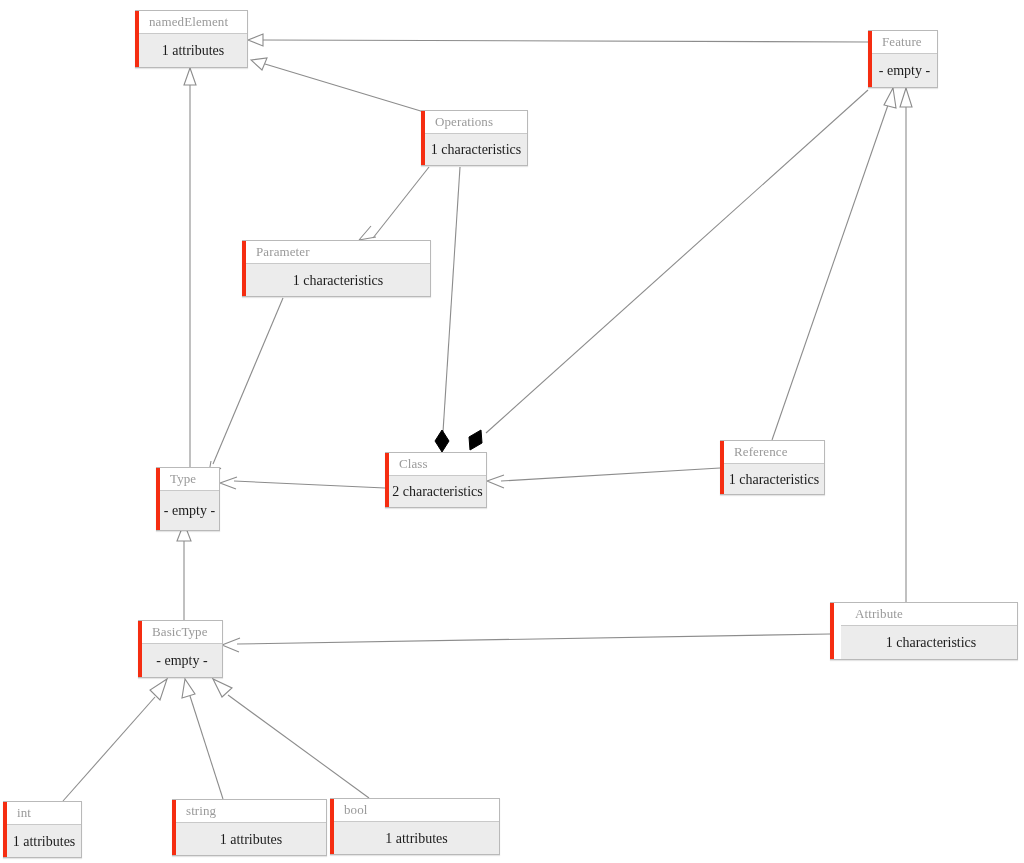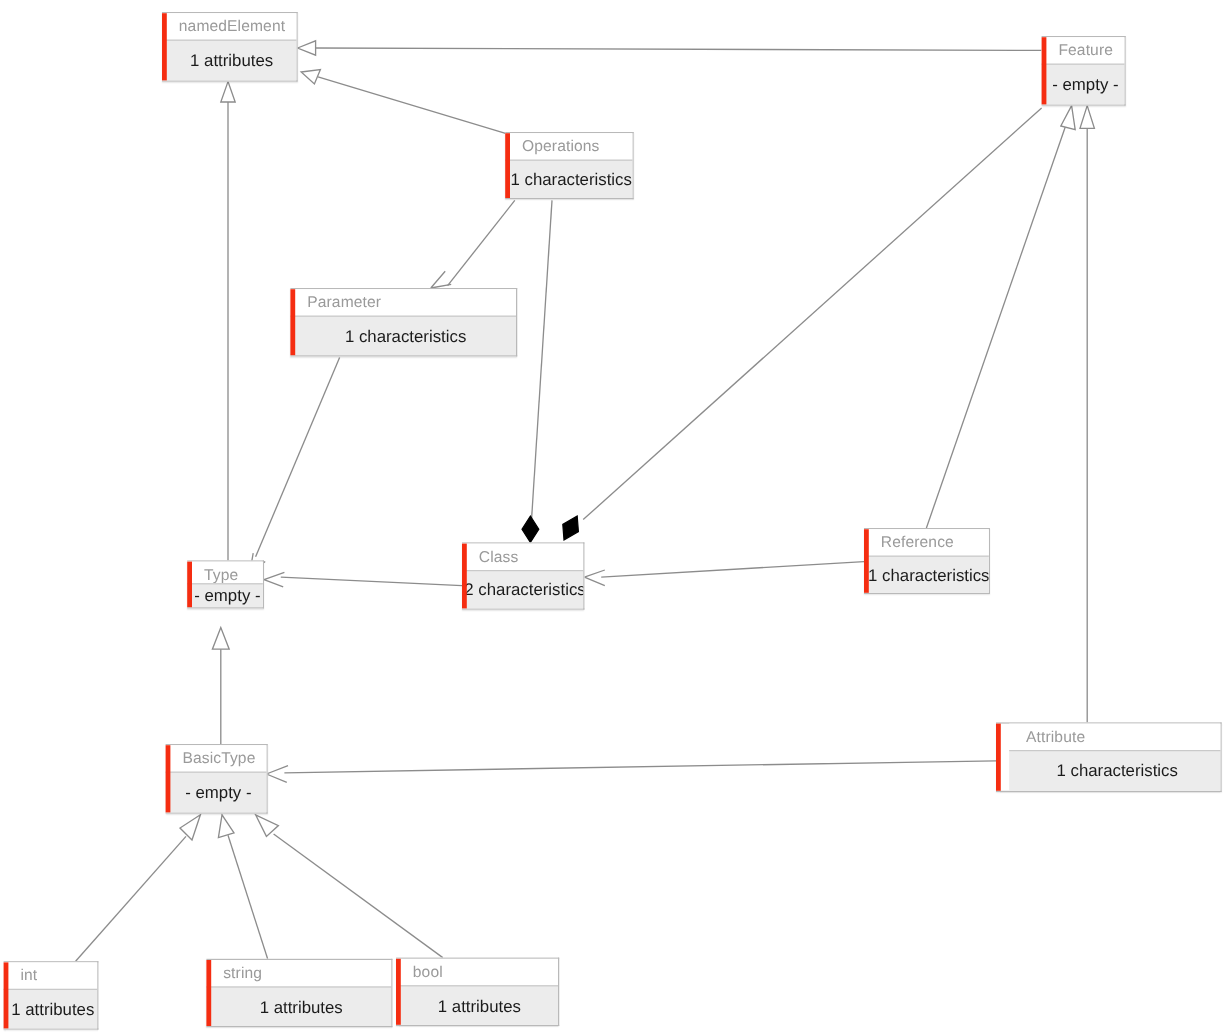--- a/index.html
+++ b/index.html
@@ -30,20 +30,21 @@
   }
   .node {
     position: absolute;
     box-sizing: border-box;
     background: #ffffff;
     border: 1px solid #b9b9b9;
     border-left: none;
     display: flex;
     flex-direction: column;
     box-shadow: 0 1px 1px rgba(0,0,0,0.10);
+    font-family: Liberation Serif, serif;
   }
   .node-accent {
     position: absolute;
     left: 0;
     top: 0;
     bottom: 0;
     width: 4px;
     background: #f52d11;
   }
   .node-title {
@@ -179,21 +180,21 @@
     <div class="node-title">Operations</div>
     <div class="node-body">1 characteristics</div>
   </div>
 
   <div class="node" style="left:242px; top:240px; width:189px; height:57px;">
     <div class="node-accent"></div>
     <div class="node-title">Parameter</div>
     <div class="node-body">1 characteristics</div>
   </div>
 
-  <div class="node" style="left:156px; top:467px; width:64px; height:40px;">
+  <div class="node" style="left:156px; top:467px; width:64px; height:64px;">
     <div class="node-accent"></div>
     <div class="node-title">Type</div>
     <div class="node-body">- empty -</div>
   </div>
 
   <div class="node" style="left:385px; top:452px; width:102px; height:56px;">
     <div class="node-accent"></div>
     <div class="node-title">Class</div>
     <div class="node-body">2 characteristics</div>
   </div>
@@ -221,19 +222,19 @@
     <div class="node-title">int</div>
     <div class="node-body">1 attributes</div>
   </div>
 
   <div class="node" style="left:152px; top:799px; width:155px; height:57px;margin-left:20px;">
     <div class="node-accent"></div>
     <div class="node-title">string</div>
     <div class="node-body">1 attributes</div>
   </div>
 
-  <div class="node" style="left:330px; top:798px; width:136px; height:57px;">
+  <div class="node" style="left:330px; top:798px; width:170px; height:57px;">
     <div class="node-accent"></div>
     <div class="node-title">bool</div>
     <div class="node-body">1 attributes</div>
   </div>
 
 </div>
 
 </body></html>

